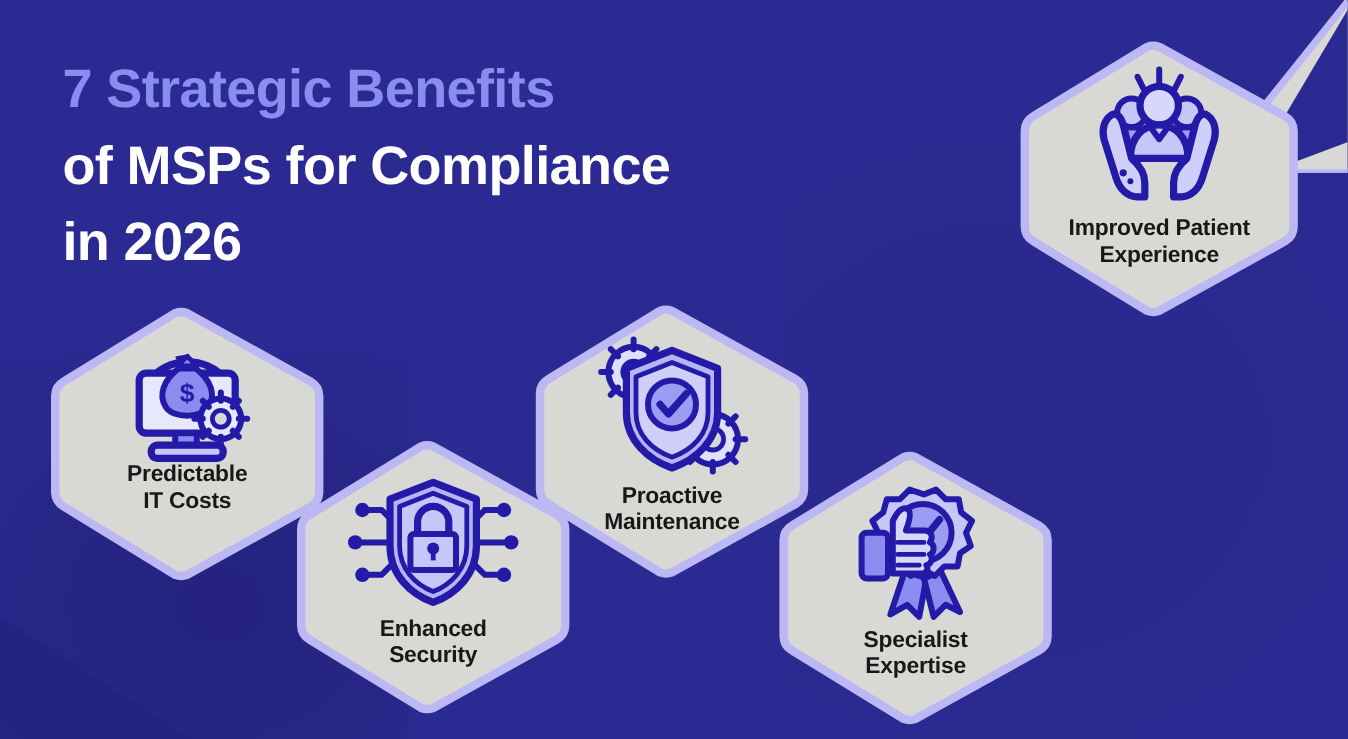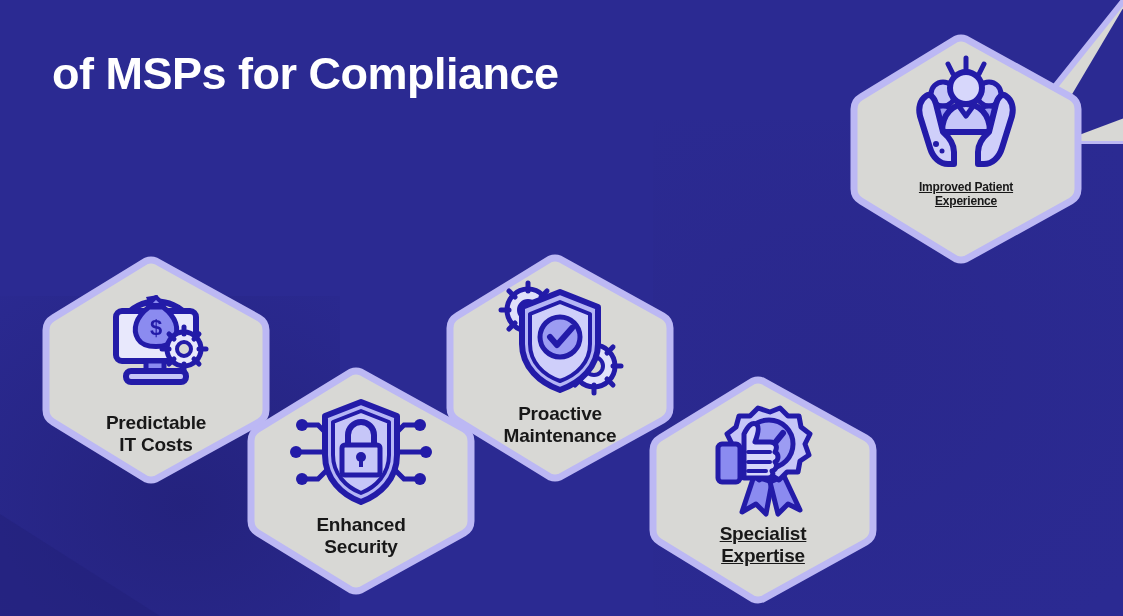--- a/index.html
+++ b/index.html
@@ -76,21 +76,23 @@
       <path d="M120 0 L120 150 L0 150 Z" fill="none" stroke="#BCB8F4" stroke-width="6"></path>
       <path d="M126 -6 L126 120 L30 156 Z" fill="#2B2A92"></path>
     </svg>
 
     <svg class="corner-bl" viewBox="0 0 160 120">
       <path d="M0 120 L160 120 L0 18 Z" fill="#23217A" opacity="0.55"></path>
     </svg>
   </div>
 
   <div id="title">
+    <span class="ln accent">7 Strategic Benefits</span>
     <span class="ln">of MSPs for Compliance</span>
+    <span class="ln">in 2026</span>
   </div>
 
   <div class="hex" style="left:40px;top:255px;width:232px;height:230px;">
     <svg width="232" height="230" viewBox="0 0 232 230">
       <path d="M116 6 L219 63 A14 14 0 0 1 226 75 L226 155 A14 14 0 0 1 219 167
                L116 224 A14 14 0 0 1 106 224 L13 167 A14 14 0 0 1 6 155 L6 75
                A14 14 0 0 1 13 63 L106 6 A14 14 0 0 1 116 6 Z" fill="#D8D8D5" stroke="#BCB8F4" stroke-width="7" stroke-linejoin="round"></path>
     </svg>
     <div class="hex-icon" style="top:26px;height:110px;">
       <svg width="112" height="106" viewBox="0 0 112 106">
@@ -117,21 +119,21 @@
             <line x1="-22" y1="0" x2="-15" y2="0"></line>
               <line x1="15" y1="0" x2="22" y2="0"></line>
             <line x1="-15" y1="-15" x2="-10" y2="-10"></line>
               <line x1="10" y1="10" x2="15" y2="15"></line>
             <line x1="15" y1="-15" x2="10" y2="-10"></line>
               <line x1="-10" y1="10" x2="-15" y2="15"></line>
           </g>
         </g>
       </svg>
     </div>
-    <div class="hex-label" style="top:157px;font-size:19px;">Predictable
+    <div class="hex-label" style="top:130px;font-size:19px;">Predictable
 IT Costs</div>
   </div>
 
   <div class="hex" style="left:444px;top:253px;width:232px;height:230px;">
     <svg width="232" height="230" viewBox="0 0 232 230">
       <path d="M116 6 L219 63 A14 14 0 0 1 226 75 L226 155 A14 14 0 0 1 219 167
                L116 224 A14 14 0 0 1 106 224 L13 167 A14 14 0 0 1 6 155 L6 75
                A14 14 0 0 1 13 63 L106 6 A14 14 0 0 1 116 6 Z" fill="#D8D8D5" stroke="#BCB8F4" stroke-width="7" stroke-linejoin="round"></path>
     </svg>
     <div class="hex-icon" style="top:28px;height:118px;">
@@ -243,21 +245,21 @@
         <path d="M62 49 L70 60 L78 49" fill="none" stroke="#231BA8" stroke-width="5" stroke-linejoin="round"></path>
 
         <path d="M30 40 C24 44 22 52 24 60 L34 92 C37 102 44 108 52 108 L58 108 L58 96
                  C58 88 54 82 47 76 L40 48 C38 41 34 37 30 40 Z" fill="#CFCFFA" stroke="#231BA8" stroke-width="6" stroke-linejoin="round"></path>
         <path d="M110 40 C116 44 118 52 116 60 L106 92 C103 102 96 108 88 108 L82 108 L82 96
                  C82 88 86 82 93 76 L100 48 C102 41 106 37 110 40 Z" fill="#CFCFFA" stroke="#231BA8" stroke-width="6" stroke-linejoin="round"></path>
         <circle cx="40" cy="88" r="3" fill="#231BA8"></circle>
         <circle cx="46" cy="95" r="2.5" fill="#231BA8"></circle>
       </svg>
     </div>
-    <div class="hex-label" style="top:147px;font-size:12px;text-decoration:underline;">Improved Patient
+    <div class="hex-label" style="top:147px;font-size:19px;">Improved Patient
 Experience</div>
   </div>
 
 
   <div class="hex" style="left:647px;top:375px;width:232px;height:230px;">
     <svg width="232" height="230" viewBox="0 0 232 230">
       <path d="M116 6 L219 63 A14 14 0 0 1 226 75 L226 155 A14 14 0 0 1 219 167
                L116 224 A14 14 0 0 1 106 224 L13 167 A14 14 0 0 1 6 155 L6 75
                A14 14 0 0 1 13 63 L106 6 A14 14 0 0 1 116 6 Z" fill="#D8D8D5" stroke="#BCB8F4" stroke-width="7" stroke-linejoin="round"></path>
     </svg>
@@ -276,17 +278,17 @@
         <path d="M46 30 C50 22 54 18 58 20 C62 22 60 30 57 38 L72 38 C78 38 80 43 77 48
                  C81 50 81 56 77 58 C80 61 78 66 74 67 C76 70 74 74 70 74 L46 74 Z" fill="#D7D7FB" stroke="#231BA8" stroke-width="5" stroke-linejoin="round"></path>
         <rect x="20" y="40" width="22" height="38" rx="4" fill="#8B8BF0" stroke="#231BA8" stroke-width="5"></rect>
         <g stroke="#231BA8" stroke-width="4" stroke-linecap="round">
           <line x1="50" y1="48" x2="72" y2="48"></line>
           <line x1="50" y1="58" x2="72" y2="58"></line>
           <line x1="50" y1="67" x2="68" y2="67"></line>
         </g>
       </svg>
     </div>
-    <div class="hex-label" style="top:148px;font-size:19px;text-decoration:underline;">Specialist
+    <div class="hex-label" style="top:148px;font-size:19px;">Specialist
 Expertise</div>
   </div>
 
 </div>
 
 </body></html>

